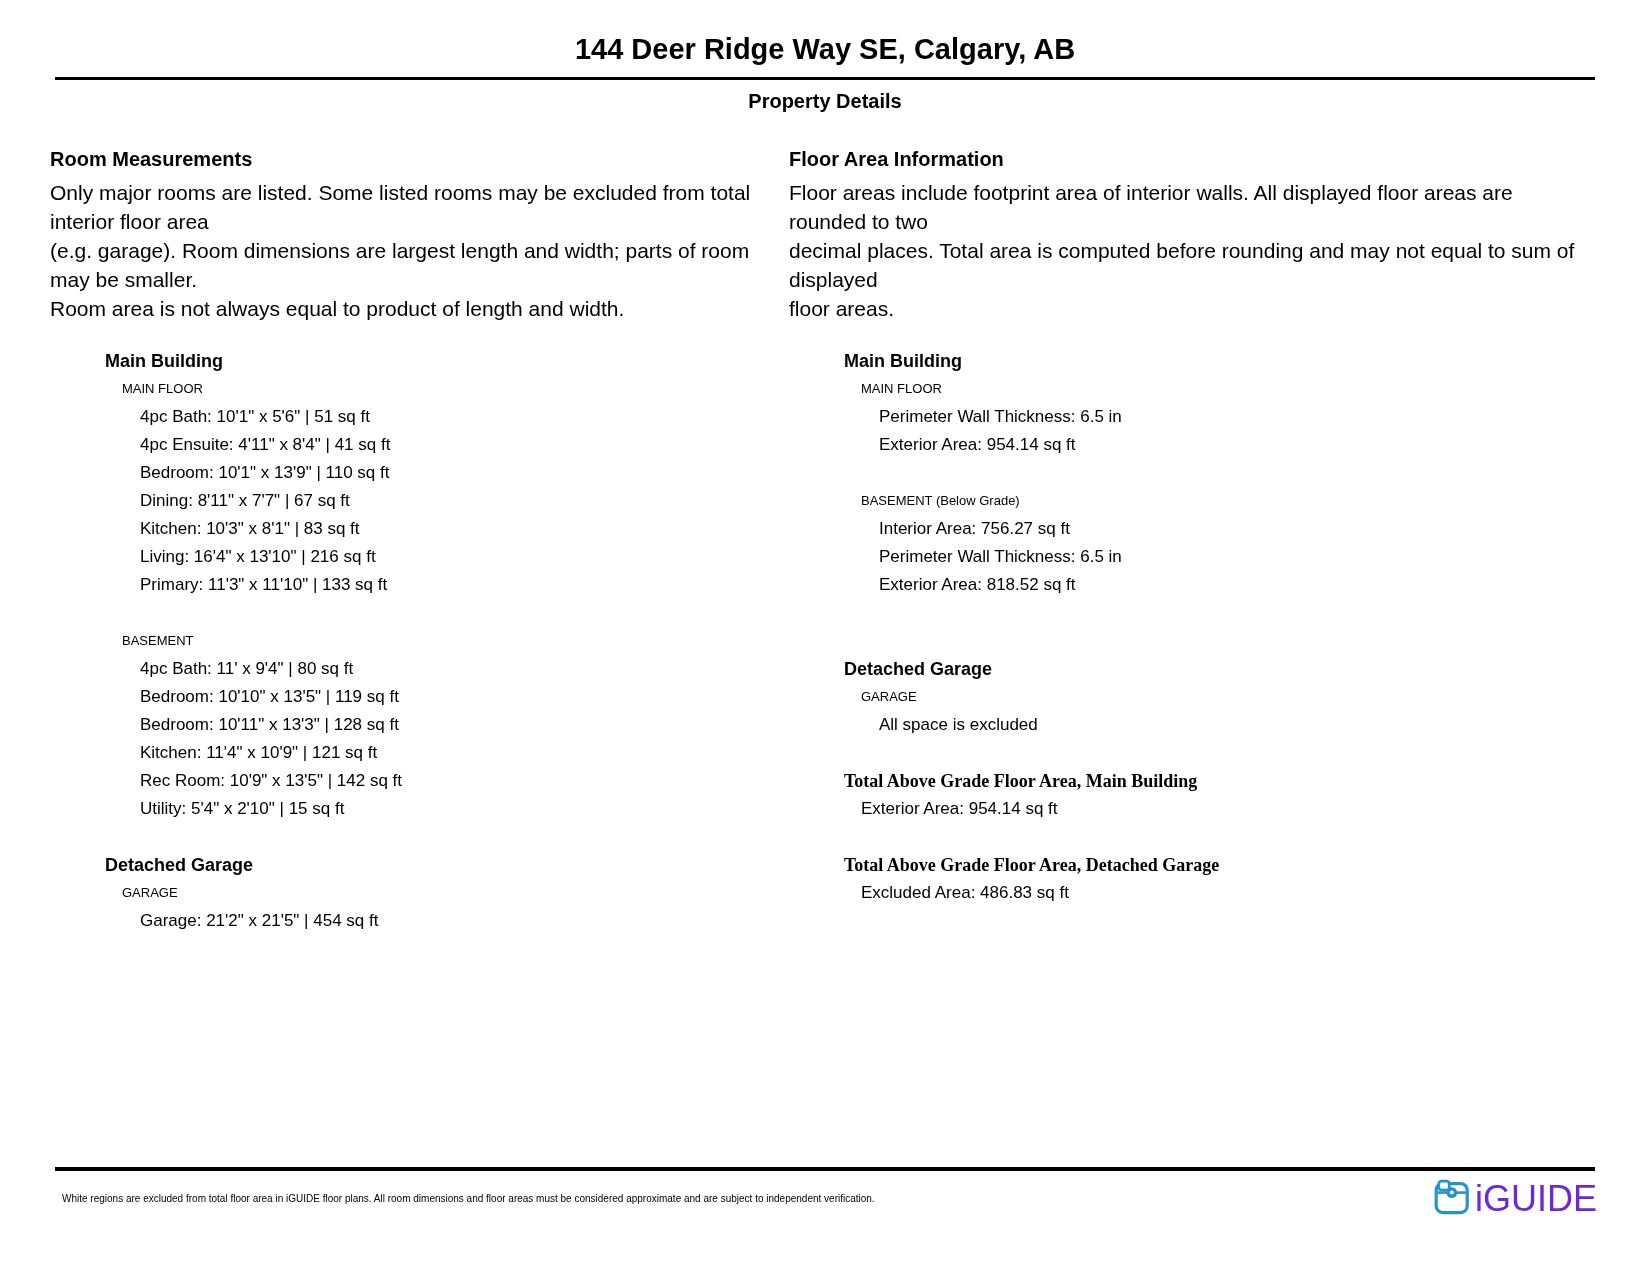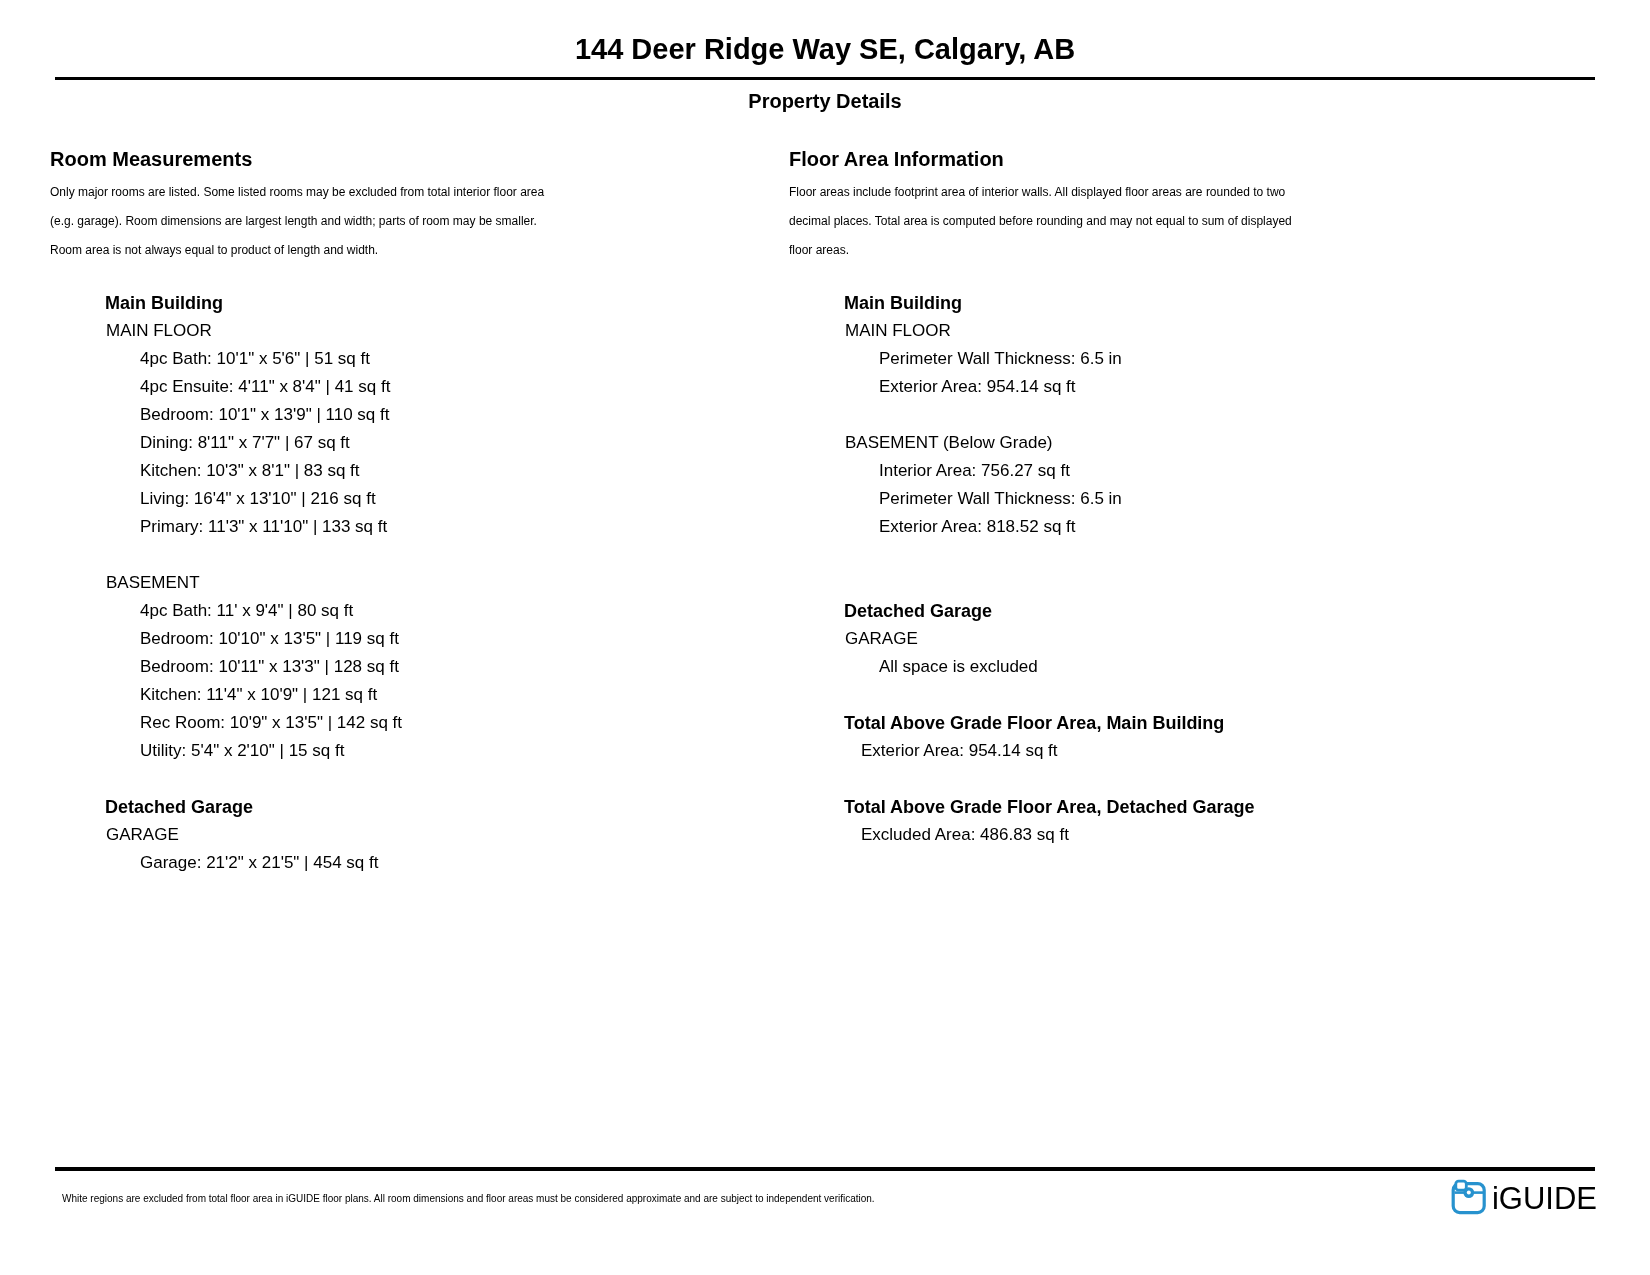--- a/index.html
+++ b/index.html
@@ -15,41 +15,41 @@
   .title { font-size:29px; font-weight:bold; text-align:center; padding-top:33px; line-height:32px; }
   .rule { height:3px; background:#000; margin:12px 55px 0 55px; }
   .subtitle { font-size:20px; font-weight:bold; text-align:center; margin-top:9px; line-height:24px; }
 
   
   .columns { display:flex; margin-top:33px; padding-left:50px; }
   .col-left { width:739px; flex:none; }
   .col-right { flex:1; padding-right:70px; }
 
   .section-heading { font-size:20px; font-weight:bold; line-height:26px; margin-bottom:6px; }
-  .desc-line { font-size:12px; line-height:29px; }
+  .desc-line { font-size:21px; line-height:29px; }
 
   .building { margin-top:24px; margin-left:55px; }
   .building + .building { margin-top:28px; }
   .building.gap-large { margin-top:56px; }
   .building-name { font-size:18px; font-weight:bold; line-height:28px; }
   .floor + .floor { margin-top:28px; }
-  .floor-name { font-size:17px; line-height:28px; margin-left:1px; }
+  .floor-name { font-size:13px; line-height:28px; margin-left:17px; }
   .room-line, .area-line { font-size:17px; line-height:28px; margin-left:35px; }
 
   .total { margin-top:28px; margin-left:55px; }
-  .total-label { font-size:18px; font-weight:bold; line-height:28px; }
+  .total-label { font-size:18px; font-weight:bold; line-height:28px;font-family:Liberation Serif, serif; }
   .total-value { font-size:17px; line-height:28px; margin-left:17px; }
 
   
   .footer { position:absolute; left:0; top:1167px; width:1650px; }
   .footer-rule { height:4px; background:#000; margin:0 55px; }
   .footer-row { display:flex; align-items:center; justify-content:space-between; margin:8px 53px 0 62px; }
   .disclaimer { font-size:10px; line-height:18px; }
   .logo { display:flex; align-items:center; gap:5px; }
-  .logo-text { font-size:31px; color:#000000; line-height:36px; }
+  .logo-text { font-size:36px; color:#6d28d9; line-height:36px; }
 </style>
 </head>
 <body>
 
 <div class="page">
 
   <h1 class="title">144 Deer Ridge Way SE, Calgary, AB</h1>
   <div class="rule"></div>
   <h2 class="subtitle">Property Details</h2>
 

